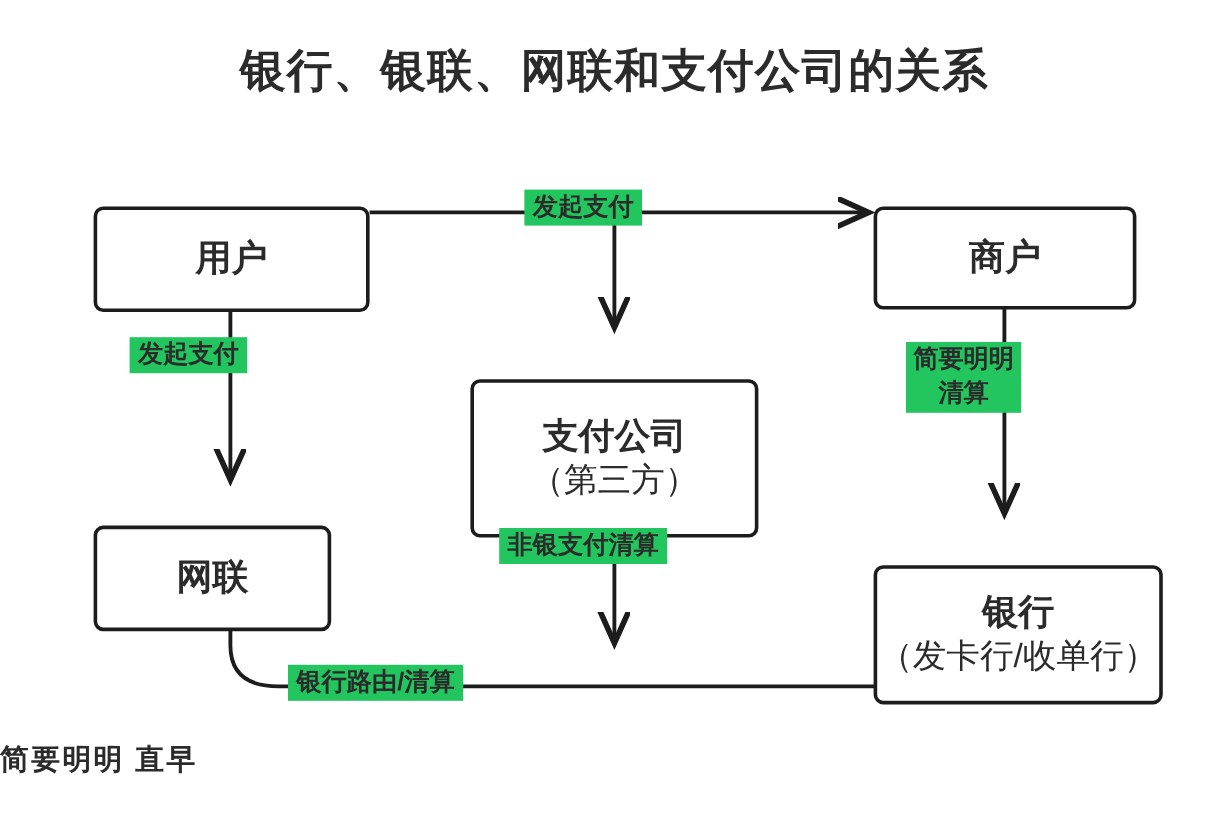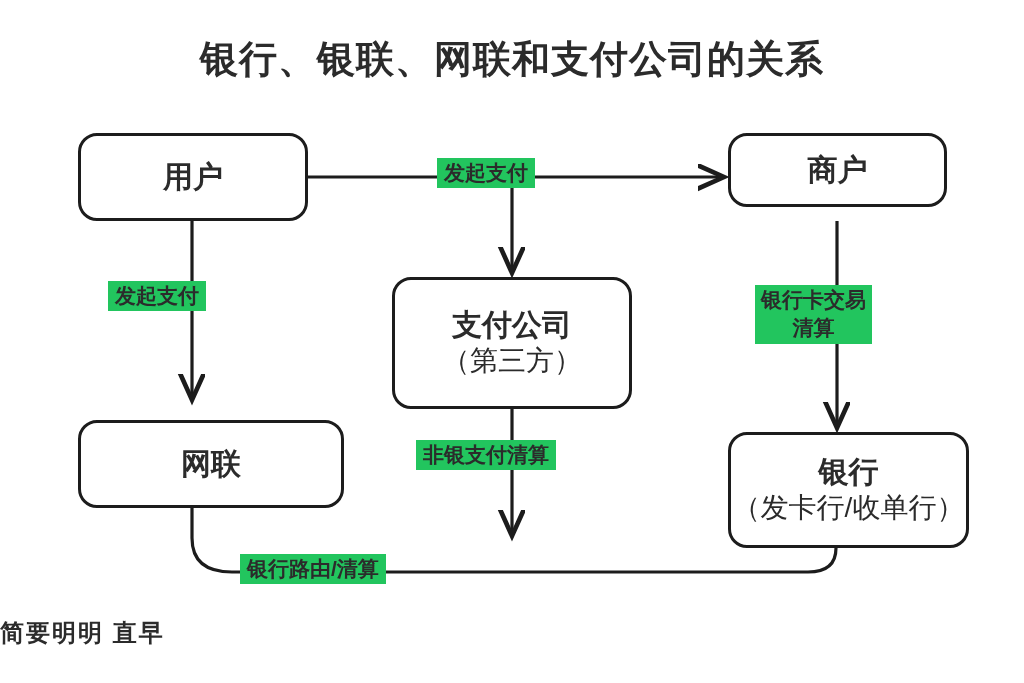--- a/index.html
+++ b/index.html
@@ -37,47 +37,48 @@
     font-size: 38px;
     font-weight: 700;
     letter-spacing: 1px;
     color: #2b2b2b;
     white-space: nowrap;
   }
   .node {
     position: absolute;
     box-sizing: border-box;
     border: 3.5px solid #1c1c1c;
-    border-radius: 19px;
+    border-radius: 8px;
     background: #ffffff;
     display: flex;
     flex-direction: column;
     align-items: center;
     justify-content: center;
     z-index: 3;
+    margin-top: 39px;
   }
   .node .main {
     font-size: 30px;
     font-weight: 700;
     color: #2b2b2b;
     line-height: 1.15;
     white-space: nowrap;
   }
   .node .sub {
     font-size: 28px;
     font-weight: 400;
     color: #2b2b2b;
     line-height: 1.2;
     margin-top: 2px;
     white-space: nowrap;
   }
   #node-user   { left: 78px;  top: 133px; width: 230px; height: 88px; }
-  #node-merchant { left: 728px; top: 133px; width: 219px; height: 74px; }
+  #node-merchant { left: 728px; top: 133px; width: 219px; height: 86px; }
   #node-psp    { left: 392px; top: 277px; width: 240px; height: 132px; }
-  #node-nuc    { left: 78px;  top: 420px; width: 266px; height: 88px; }
+  #node-nuc    { left: 78px;  top: 399px; width: 198px; height: 88px; }
   #node-bank   { left: 728px; top: 432px; width: 241px; height: 116px; }
 
   .edge-label {
     position: absolute;
     font-size: 21px;
     font-weight: 700;
     color: #2b2b2b;
     background: #22c55e;
     text-align: center;
     line-height: 1.35;
@@ -151,21 +152,21 @@
   <div class="node" id="node-bank">
     <span class="main">银行</span>
     <span class="sub">（发卡行/收单行）</span>
   </div>
 
   <div class="edge-label" id="lbl-pay-top">发起支付</div>
 
   <div class="edge-label" id="lbl-pay-left">发起支付</div>
 
   <div class="edge-label" id="lbl-card">
-    <div>银行卡交易</div>
+    <div>简要明明</div>
     <div>清算</div>
   </div>
 
   <div class="edge-label" id="lbl-nonbank">非银支付清算</div>
 
   <div class="edge-label" id="lbl-route">银行路由/清算</div>
 
   <div class="footer">简要明明  直早</div>
 
 </div>

